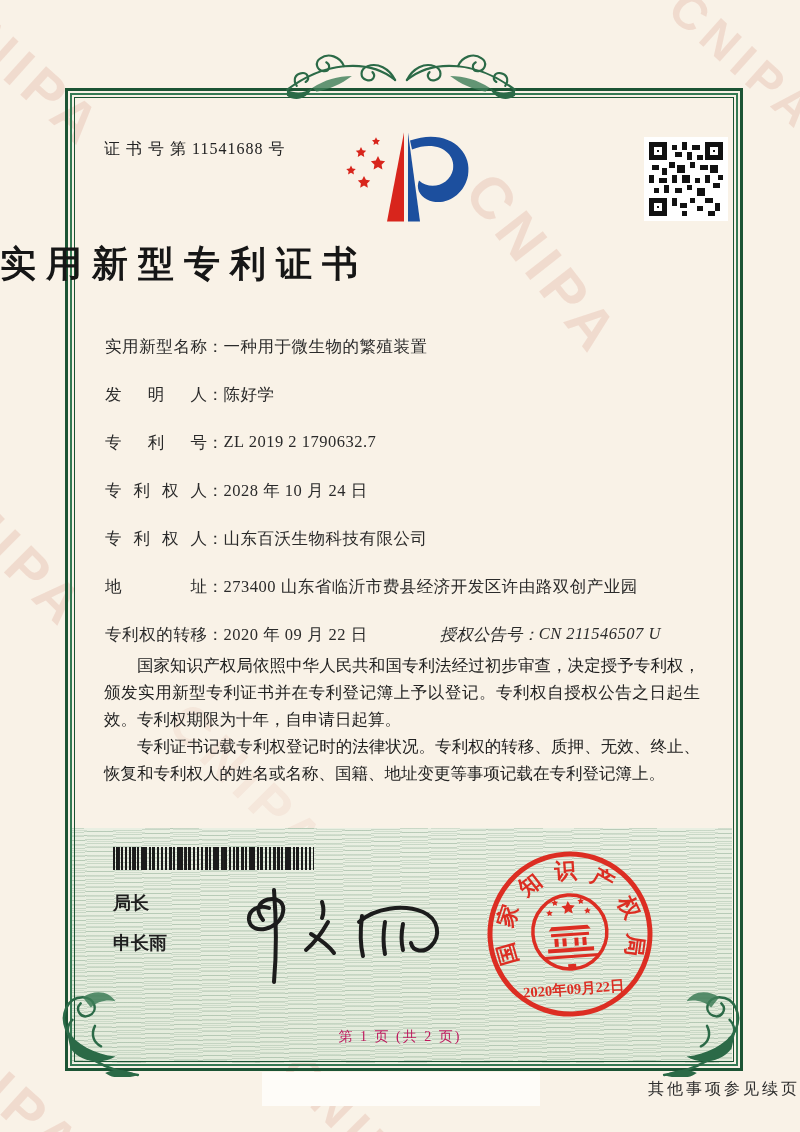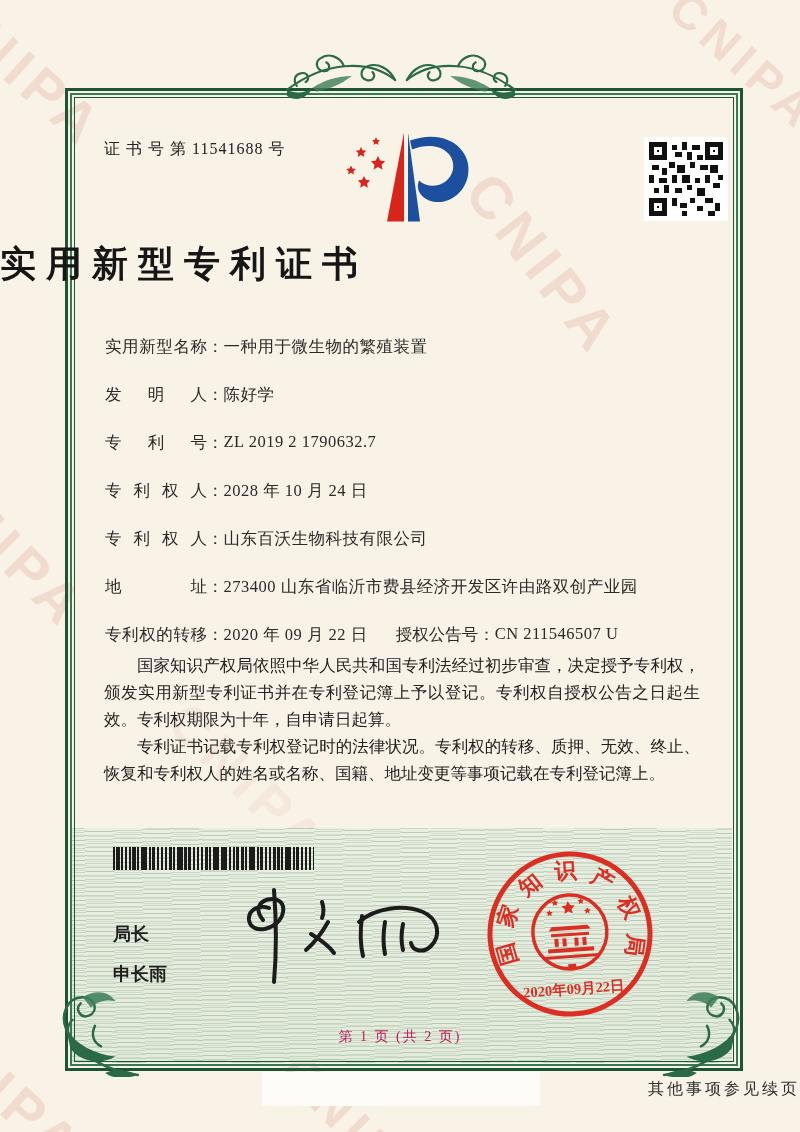--- a/index.html
+++ b/index.html
@@ -30,32 +30,32 @@
   .qr{position:absolute;left:644px;top:137px;width:74px;height:74px;background:#fff;padding:5px;}
 
   .title{position:absolute;left:0;top:240px;width:800px;text-align:left;font-size:36px;font-weight:700;
          color:#161616;letter-spacing:10px;}
 
   .fields{position:absolute;left:105px;top:336px;width:600px;}
   .frow{position:relative;height:48px;font-size:16.5px;color:#2a2a2a;white-space:nowrap;}
   .lbl{display:inline-block;width:102px;text-align:justify;text-align-last:justify;vertical-align:top;}
   .colon{display:inline-block;vertical-align:top;}
   .val{display:inline-block;vertical-align:top;letter-spacing:0.5px;}
-  .pair2{display:inline-block;margin-left:28px;}
+  .pair2{display:inline-block;margin-left:72px;font-style:italic;}
 
   .paras{position:absolute;left:104px;top:652px;width:596px;font-size:16.5px;line-height:27px;color:#222;text-align:justify;}
   .paras p{margin:0;text-indent:2em;}
 
   .barcode{position:absolute;left:113px;top:847px;width:201px;height:23px;
      background-image:
        repeating-linear-gradient(90deg,#1b1b1b 0 2px,rgba(0,0,0,0) 2px 4px),
        repeating-linear-gradient(90deg,rgba(0,0,0,0) 0 3px,#1b1b1b 3px 5px,rgba(0,0,0,0) 5px 9px),
        repeating-linear-gradient(90deg,rgba(0,0,0,0) 0 6px,#222 6px 7px,rgba(0,0,0,0) 7px 13px);}
 
-  .sig-block{position:absolute;left:113px;top:915px;font-family:Liberation Mono, monospace;
+  .sig-block{position:absolute;left:113px;top:883px;font-family:Liberation Serif, serif;
              font-size:18px;font-weight:700;color:#1f1f1f;line-height:40px;}
   .sig-script{position:absolute;left:225px;top:886px;width:225px;height:100px;}
 
   .seal{position:absolute;left:478px;top:842px;width:184px;height:184px;transform:rotate(-4deg);opacity:0.94;z-index:4;}
 
   .page-info{position:absolute;left:0;top:1028px;width:800px;text-align:center;font-size:14px;color:#be185d;letter-spacing:2px;}
 
   .note-band{position:absolute;left:262px;top:1072px;width:278px;height:34px;background:#fefcf8;z-index:2;}
   .note{position:absolute;left:0;top:1079px;width:800px;text-align:right;font-size:16px;color:#2e2e2e;letter-spacing:3px;z-index:3;}
 

